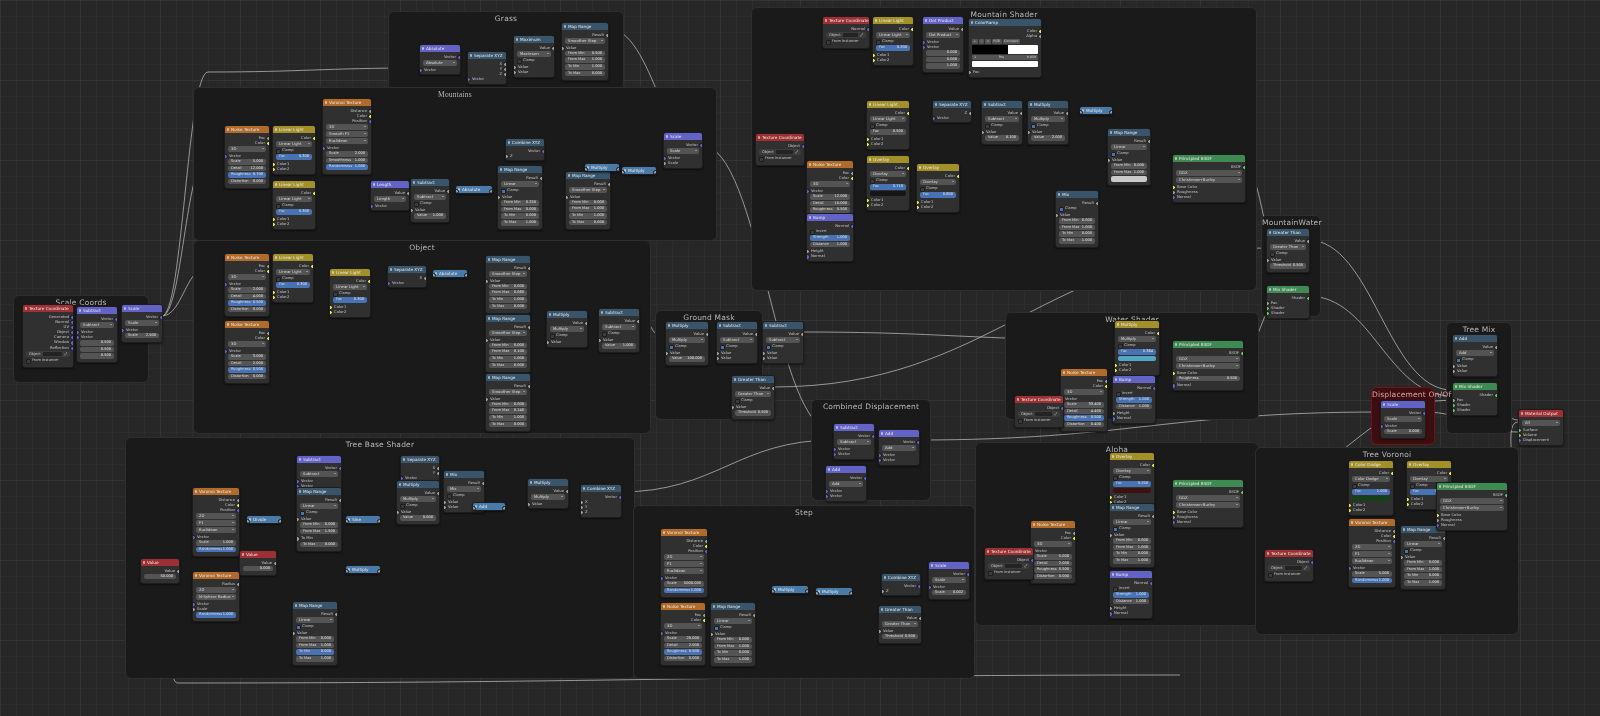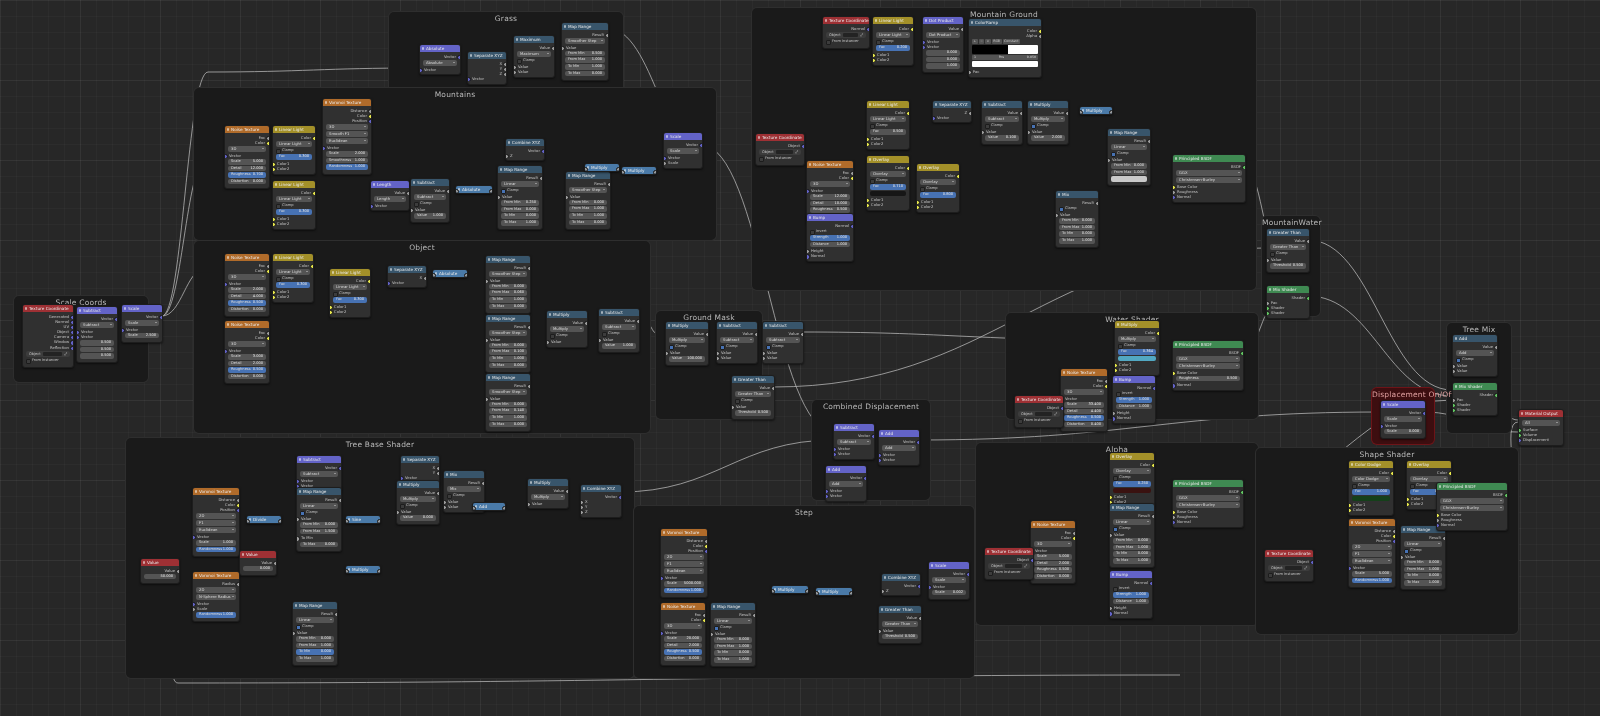--- a/index.html
+++ b/index.html
@@ -159,25 +159,25 @@
       <path d="M 178 683 C 628.9000000000001 683, 729.0999999999999 675, 1180 675" fill="none" stroke="#b9b9b9" stroke-width="0.9" opacity="0.85"></path>
       <path d="M 178 566 C 196 566, 160 683, 178 683" fill="none" stroke="#b9b9b9" stroke-width="0.9" opacity="0.85"></path>
     </svg>
   <div id="frames-layer">
       <div class="frame" style="left: 14px; top: 296px; width: 134px; height: 86px;">
         <div class="flabel">Scale Coords</div>
       </div>
       <div class="frame" style="left: 389px; top: 12px; width: 234px; height: 82px;">
         <div class="flabel">Grass</div>
       </div>
-      <div class="frame" style="left: 194px; top: 88px; width: 522px; height: 152px;">
+      <div class="frame" style="left: 194px; top: 88px; width: 522px; height: 152px; font-family: Liberation Serif, serif;">
         <div class="flabel">Mountains</div>
       </div>
       <div class="frame" style="left: 752px; top: 8px; width: 504px; height: 282px;">
-        <div class="flabel">Mountain Ground</div>
+        <div class="flabel">Mountain Shader</div>
       </div>
       <div class="frame" style="left: 194px; top: 241px; width: 456px; height: 192px;">
         <div class="flabel">Object</div>
       </div>
       <div class="frame" style="left: 656px; top: 311px; width: 106px; height: 108px;">
         <div class="flabel">Ground Mask</div>
       </div>
       <div class="frame" style="left: 812px; top: 400px; width: 118px; height: 100px;">
         <div class="flabel">Combined Displacement</div>
       </div>
@@ -196,21 +196,21 @@
       <div class="frame" style="left: 126px; top: 438px; width: 508px; height: 240px;">
         <div class="flabel">Tree Base Shader</div>
       </div>
       <div class="frame" style="left: 634px; top: 506px; width: 340px; height: 172px;">
         <div class="flabel">Step</div>
       </div>
       <div class="frame" style="left: 976px; top: 443px; width: 282px; height: 182px;">
         <div class="flabel">Alpha</div>
       </div>
       <div class="frame" style="left: 1256px; top: 448px; width: 262px; height: 186px;">
-        <div class="flabel">Shape Shader</div>
+        <div class="flabel">Tree Voronoi</div>
       </div>
     </div>
   <div id="nodes-layer">
       <div class="node" style="left: 22px; top: 304px; width: 50px;">
         <div class="hdr h-red">Texture Coordinate</div>
         <div class="body">
           <div class="row out">Generated<span class="sock r s-purple"></span></div>
           <div class="row out">Normal<span class="sock r s-purple"></span></div>
           <div class="row out">UV<span class="sock r s-purple"></span></div>
           <div class="row out">Object<span class="sock r s-purple"></span></div>

